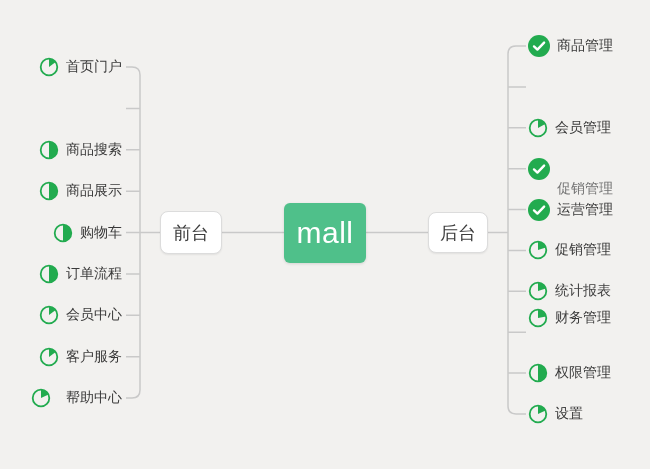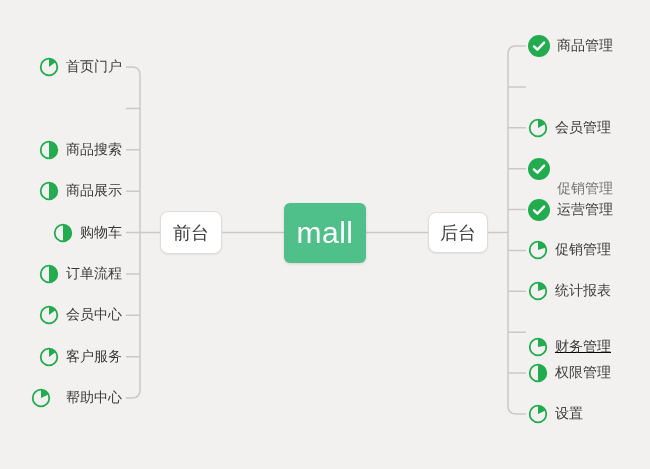--- a/index.html
+++ b/index.html
@@ -154,21 +154,21 @@
     </div>
     <div class="item" style="top: 280.333px; left: 528px;">
       <span class="icon">
         <svg width="20" height="20">
           <circle cx="10" cy="10" r="8.3" fill="none" stroke="#22ab4f" stroke-width="1.8"></circle>
           <path d="M 10 10 L 10 1.6999999999999993 A 8.3 8.3 0 0 1 17.89 7.44 Z" fill="#22ab4f"></path>
         </svg>
       </span>
       <span class="label" style="color: #404040;">统计报表</span>
     </div>
-    <div class="item" style="top: 336px; left: 528px; text-decoration: underline;">
+    <div class="item" style="top: 307px; left: 528px;">
       <span class="icon">
         <svg width="20" height="20">
           <circle cx="10" cy="10" r="8.3" fill="none" stroke="#22ab4f" stroke-width="1.8"></circle>
           <path d="M 10 10 L 10 1.6999999999999993 A 8.3 8.3 0 0 1 18.15 8.44 Z" fill="#22ab4f"></path>
         </svg>
       </span>
       <span class="label" style="color: rgb(58, 58, 58);">财务管理</span>
     </div>
     <div class="item" style="top: 362.111px; left: 528px;">
       <span class="icon">

